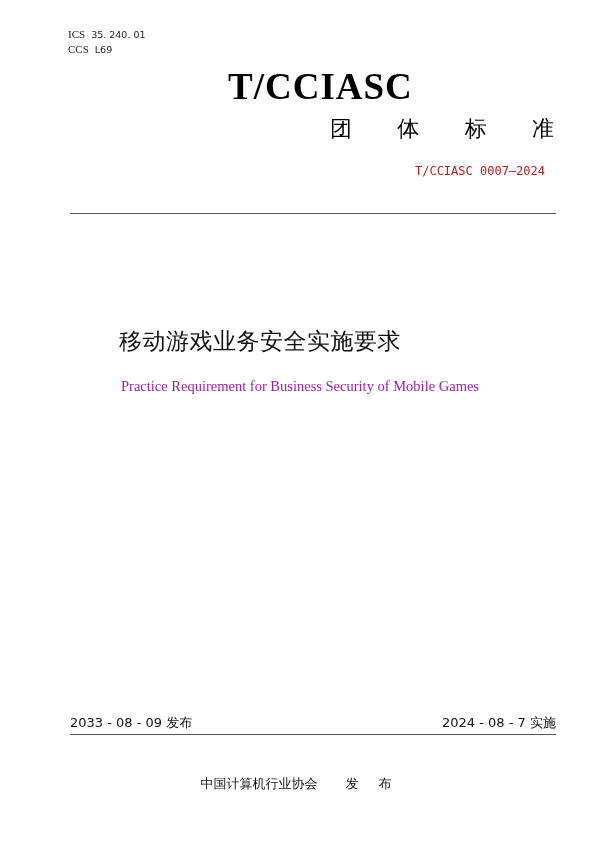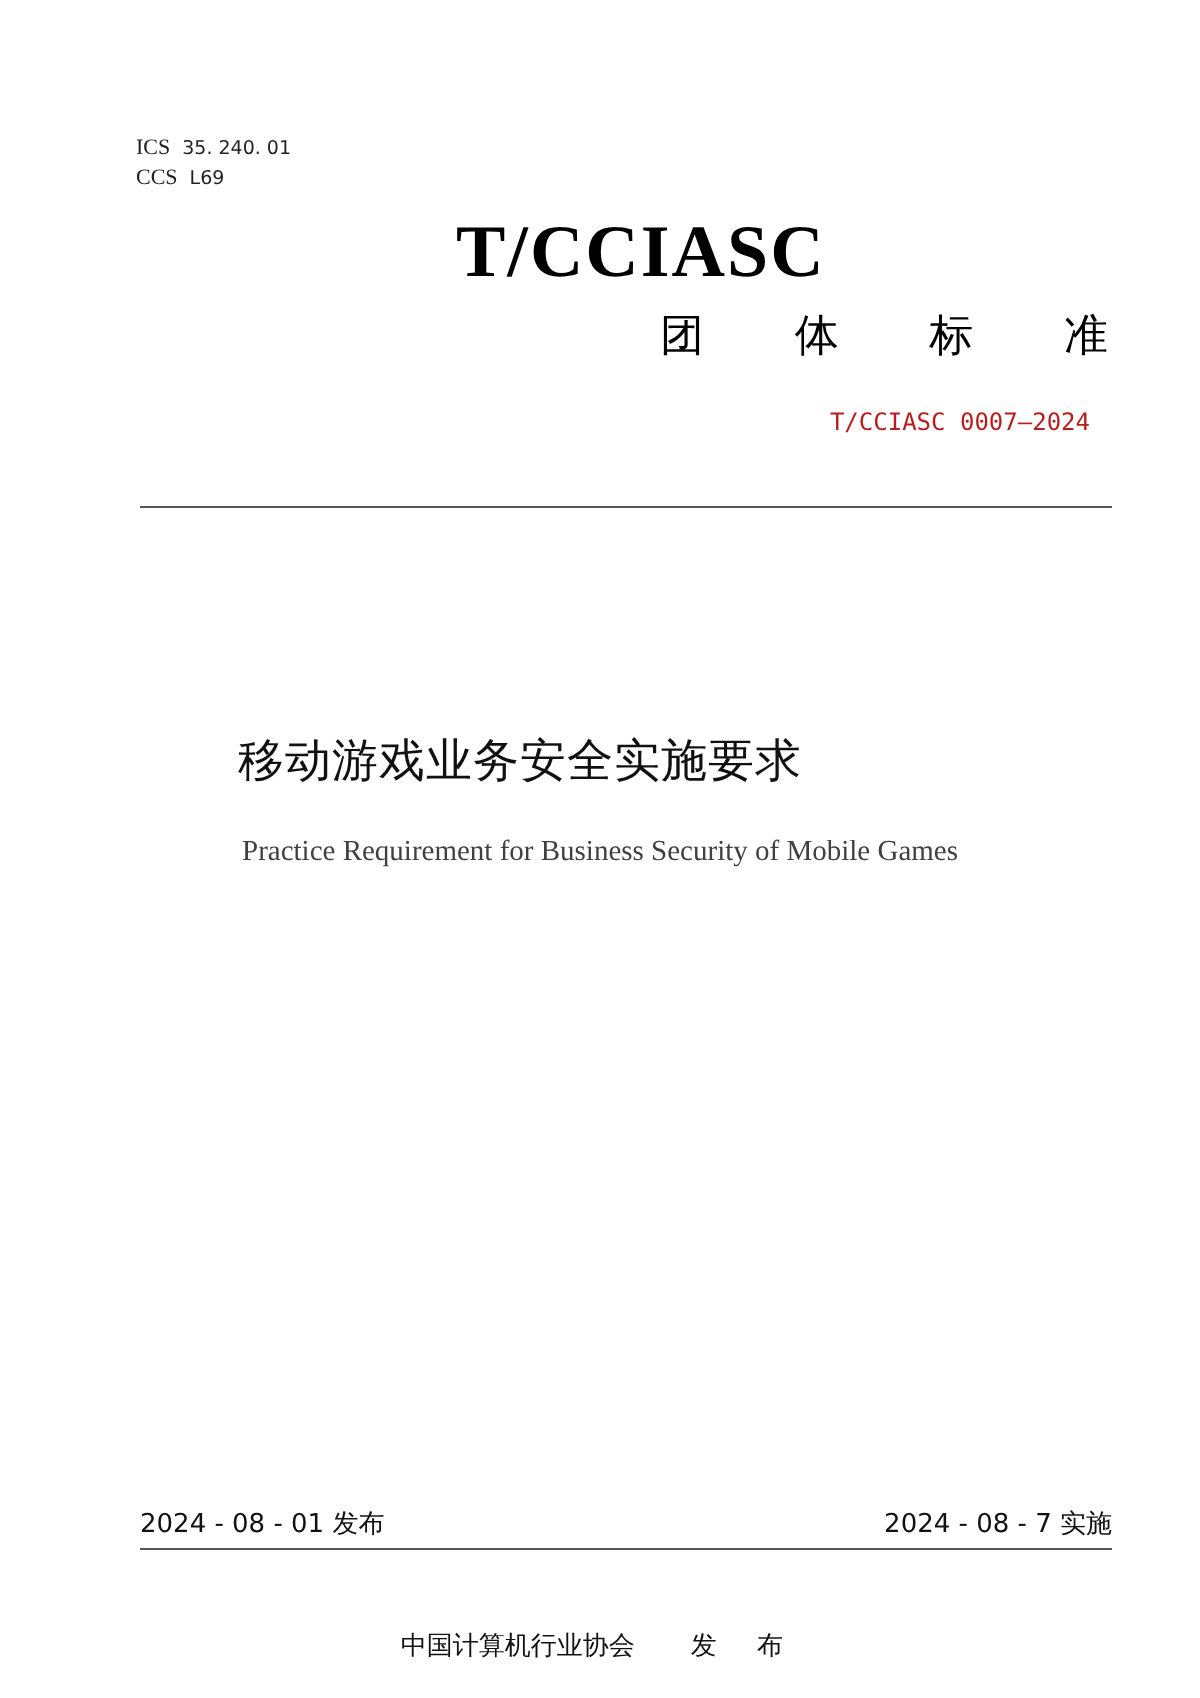--- a/index.html
+++ b/index.html
@@ -8,21 +8,21 @@
       background: #ffffff;
     }
     body {
       width: 600px;
       height: 849px;
       position: relative;
       overflow: hidden;
       color: #111111;
       font-family: "DejaVu Sans", sans-serif;
     }
-    .abs { position: absolute; margin-top: 40px; }
+    .abs { position: absolute; }
     .ics-line {
       left: 68px;
       font-size: 10px;
       line-height: 12px;
       white-space: nowrap;
       color: #222;
     }
     .ics-line .lbl {
       font-family: "Liberation Serif", serif;
       font-size: 11px;
@@ -79,21 +79,21 @@
       letter-spacing: 0.5px;
     }
     .title-en {
       left: 0;
       width: 600px;
       top: 377px;
       text-align: center;
       font-family: "Liberation Serif", serif;
       font-size: 14.5px;
       line-height: 18px;
-      color: #404040;
+      color: #a21caf;
     }
     .date {
       top: 715px;
       font-size: 13px;
       line-height: 16px;
       color: #111;
       white-space: nowrap;
     }
     .date-left { left: 70px; }
     .date-right { right: 44px; }
@@ -129,20 +129,20 @@
   <span>准</span>
 </div>
 
 <div class="abs std-number">T/CCIASC 0007—2024</div>
 
 <div class="abs rule" style="top:213px;"></div>
 
 <div class="abs title-cn">移动游戏业务安全实施要求</div>
 <div class="abs title-en">Practice Requirement for Business Security of Mobile Games</div>
 
-<div class="abs date date-left">2024 - 08 - 01 发布</div>
+<div class="abs date date-left">2033 - 08 - 09 发布</div>
 <div class="abs date date-right">2024 - 08 - 7 实施</div>
 
 <div class="abs rule" style="top:734px;"></div>
 
 <div class="abs publisher">
   <span class="pub-org">中国计算机行业协会</span><span class="pub-verb">发 布</span>
 </div>
 
 </body></html>

